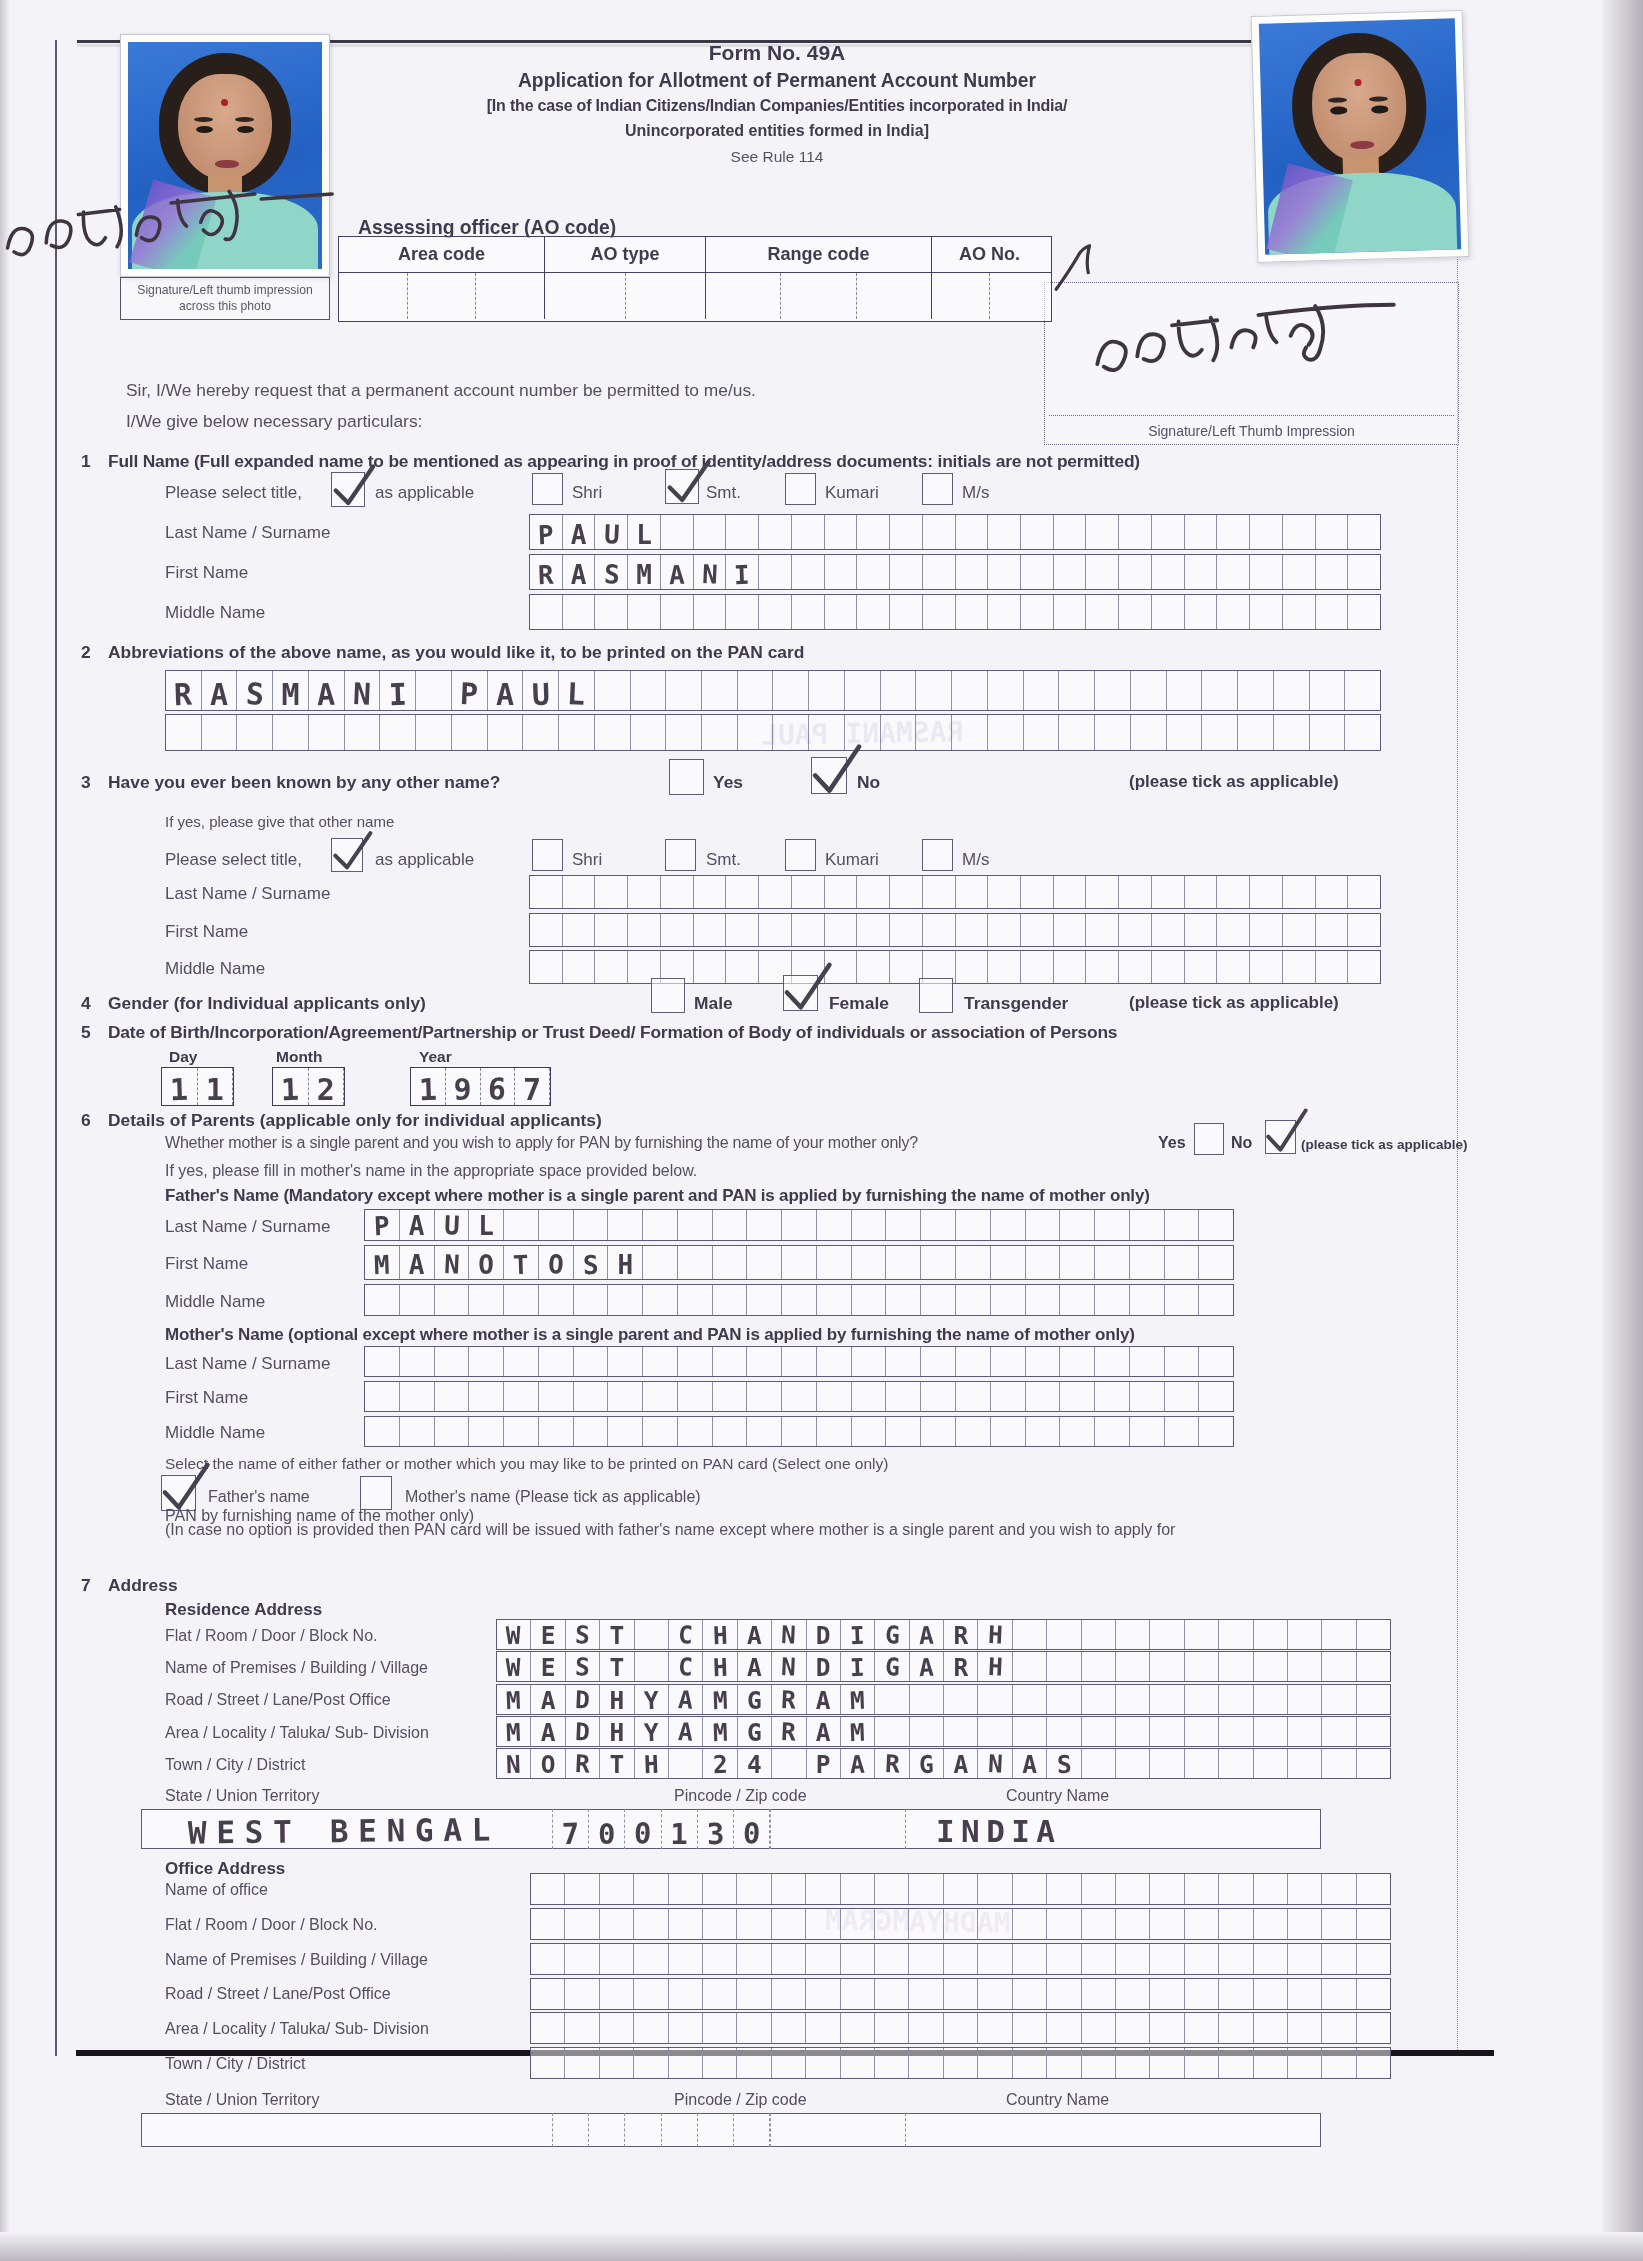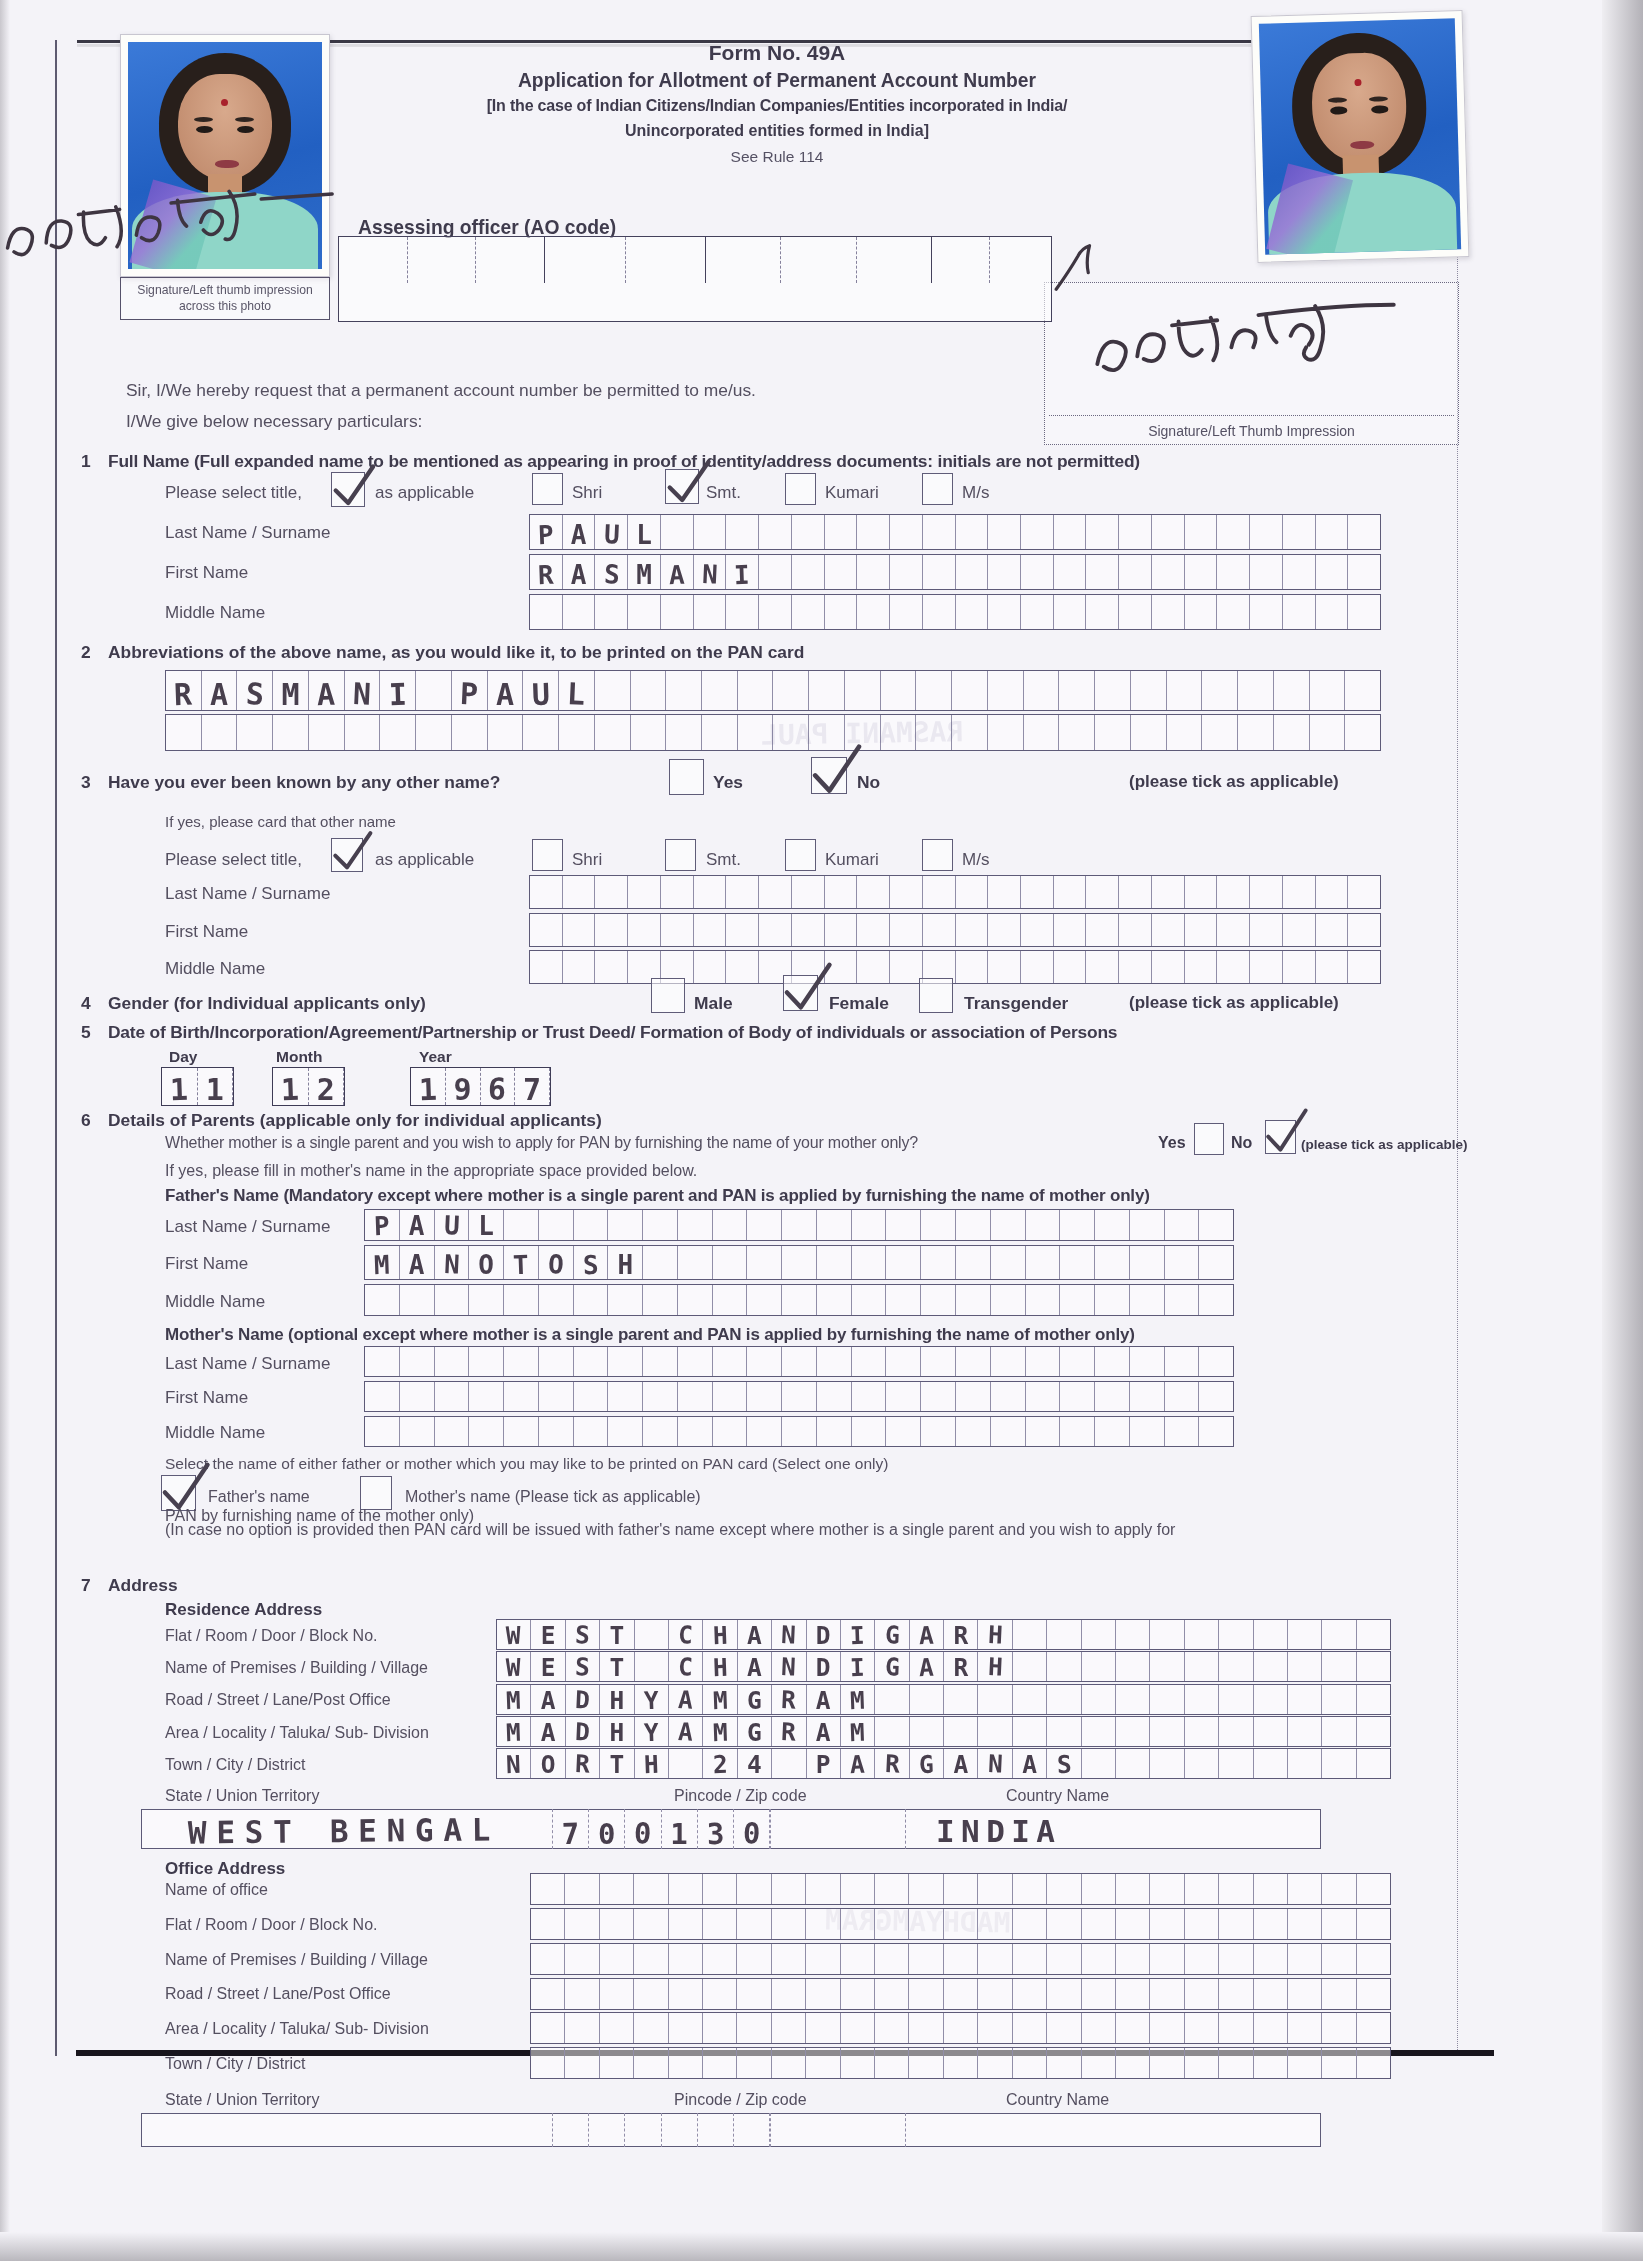--- a/index.html
+++ b/index.html
@@ -135,20 +135,26 @@
 <div class="abs signR">
   <div class="sep"></div>
   <div class="lbl">Signature/Left Thumb Impression</div>
 </div>
 <svg class="abs sig" style="left:1078px;top:302px;width:348px;height:110px;z-index:5" viewBox="0 0 540 170">
   <path d="M30 96 q8 -40 30 -34 q22 6 10 30 q-10 22 -30 8 M92 84 q4 -38 28 -34 q20 4 10 28 q-8 20 -28 10 M146 36 l70 -8 M156 30 q0 36 12 48 q12 12 24 -4 M206 24 q18 42 4 66 M238 70 q6 -30 26 -26 q18 4 8 26 M280 20 q120 -16 210 -16 M292 22 q4 30 16 40 M330 52 q10 -26 28 -12 q12 10 0 26 M368 6 q20 30 8 66 q-6 22 -20 16 q-10 -6 -2 -18" stroke-width="6"></path>
 </svg>
 
 <div class="t b f30" style="left:358px;top:217px">Assessing officer (AO code)</div>
 <div class="abs ao">
+  <div class="ao-h">
+    <div class="c" style="width:206px">Area code</div>
+    <div class="c" style="width:161px">AO type</div>
+    <div class="c" style="width:226px">Range code</div>
+    <div class="c" style="width:115px">AO No.</div>
+  </div>
   <div class="ao-d">
     <div class="c" style="width:206px">
         <i></i>
         <i></i>
         <i></i>
       </div>
     <div class="c" style="width:161px">
         <i></i>
         <i></i>
       </div>
@@ -652,21 +658,21 @@
 <div class="t b f27" style="left:108px;top:772px">Have you ever been known by any other name?</div>
 <span class="cb" style="left:669px;top:759px;width:35px;height:36px"></span>
 <div class="t b f27" style="left:713px;top:772px">Yes</div>
 <span class="cb checked" style="left:811px;top:757px;width:36px;height:37px">
     <svg viewBox="0 0 100 100">
       <path d="M12 56 L40 86 L98 0"></path>
     </svg>
   </span>
 <div class="t b f27" style="left:857px;top:772px">No</div>
 <div class="t b f26" style="left:1129px;top:772px">(please tick as applicable)</div>
-<div class="t f23" style="left:165px;top:813px">If yes, please card that other name</div>
+<div class="t f23" style="left:165px;top:813px">If yes, please give that other name</div>
 <div class="t f26" style="left:165px;top:850px">Please select title,</div>
 <span class="cb checked" style="left:331px;top:838px;width:32px;height:34px">
     <svg viewBox="0 0 100 100">
       <path d="M14 58 L40 84 L92 8"></path>
     </svg>
   </span>
 <div class="t f26" style="left:375px;top:850px">as applicable</div>
 <span class="cb" style="left:532px;top:839px;width:31px;height:32px"></span>
 <div class="t f26" style="left:572px;top:850px">Shri</div>
 <span class="cb" style="left:665px;top:839px;width:31px;height:32px"></span>

